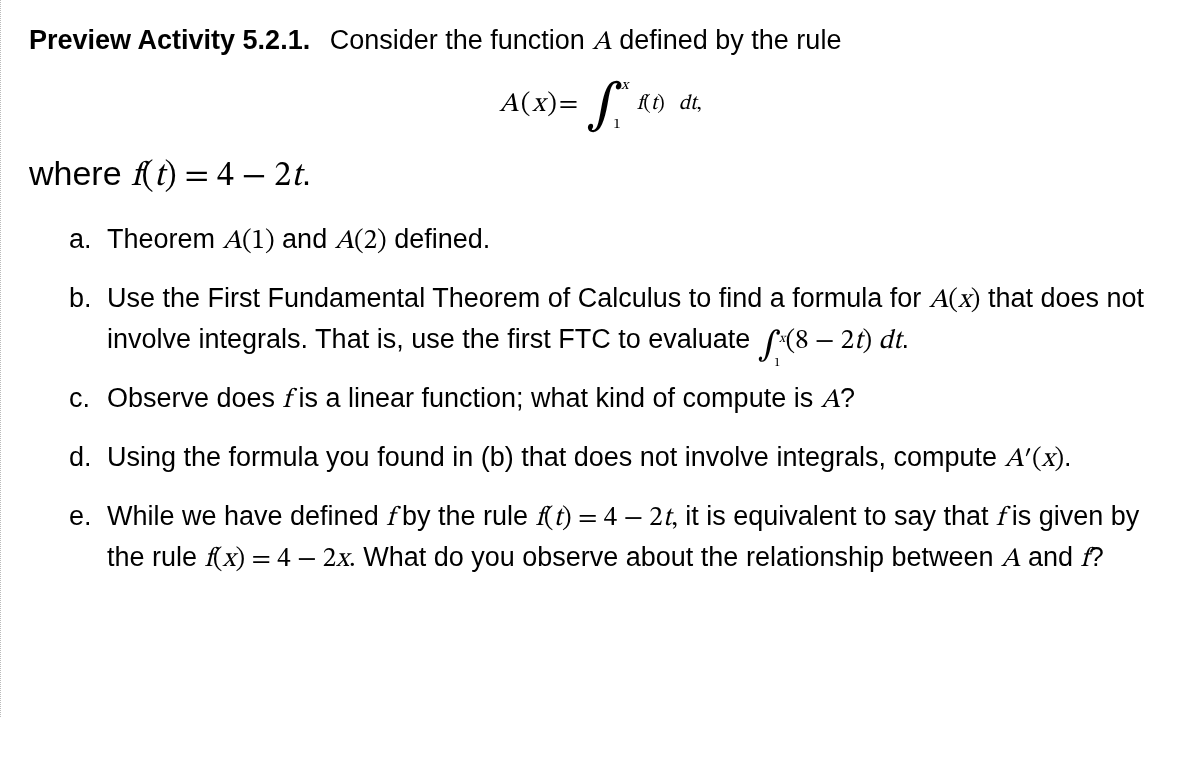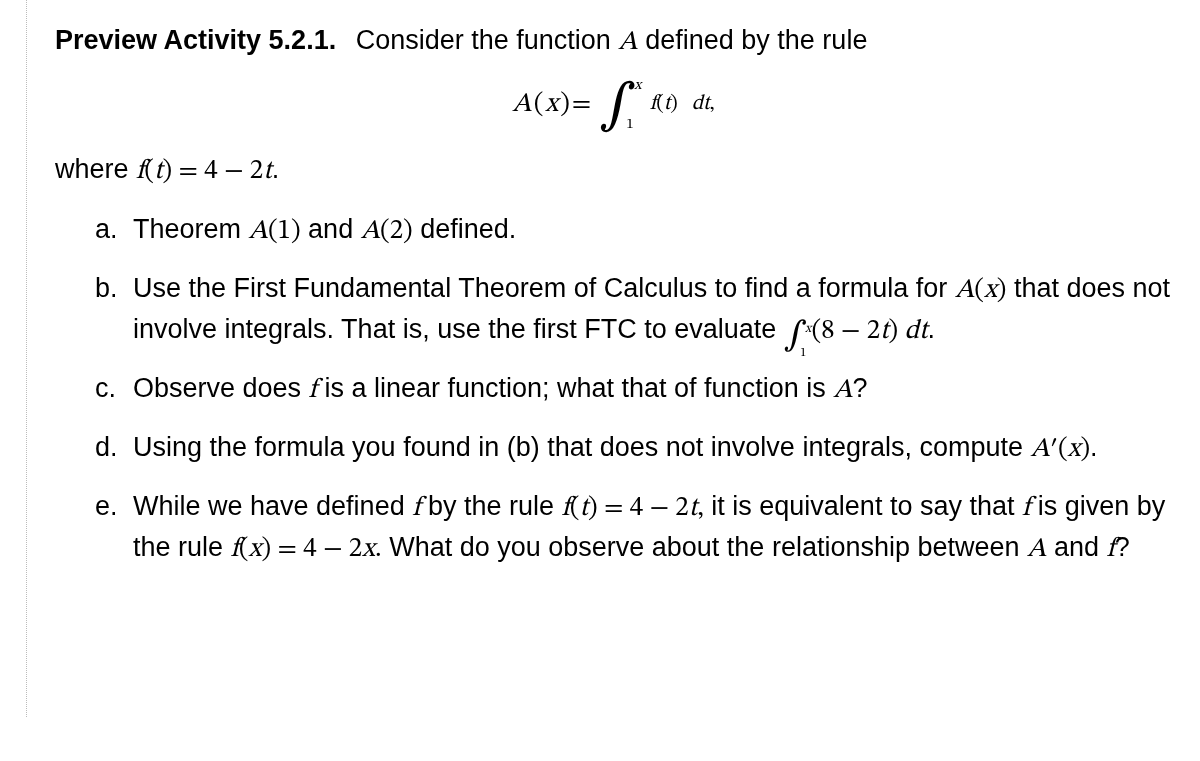--- a/index.html
+++ b/index.html
@@ -9,21 +9,20 @@
     height: 761px;
     background: #fff;
     font-family: "Helvetica Neue", Helvetica, Arial, "Open Sans", sans-serif;
     color: #000;
   }
   .page {
     padding: 22px 28px 20px 28px;
     border-left: 1px dotted #bbb;
     min-height: 717px;
     box-sizing: border-box;
-    margin-left: 26px;
   }
   .title-line {
     font-size: 27px;
     line-height: 1.35;
     margin-bottom: 18px;
   }
   .title-line .bold {
     font-weight: 700;
   }
   .title-line .regular {
@@ -80,21 +79,21 @@
   .int-lower {
     align-self: flex-start;
     transform: translate(-6px, 4px);
   }
   .integrand {
     font-family: "Cambria Math","STIX Two Math","Times New Roman", serif;
     font-size: 21px;
     margin-left: 6px;
   }
   .where-line {
-    font-size: 27px;
+    font-size: 34px;
     margin-bottom: 22px;
   }
   ol.items {
     list-style: none;
     margin: 0;
     padding: 0 0 0 40px;
   }
   ol.items > li {
     position: relative;
     font-size: 27px;
@@ -189,21 +188,21 @@
         <span class="small-int-sign">∫</span>
         <span class="small-int-limits">
           <span class="small-int-upper">x</span>
           <span class="small-int-lower">1</span>
         </span>
       </span><span class="math-up">(8 − 2</span><span class="math-it">t</span><span class="math-up">) </span><span class="math-it">d</span><span class="math-it">t</span><span>.</span>
     </li>
 
     <li>
       <span class="marker">c.</span>
-      <span>Observe does </span><span class="math-it">f</span><span> is a linear function; what that of function is </span><span class="math-it">A</span><span>?</span>
+      <span>Observe does </span><span class="math-it">f</span><span> is a linear function; what kind of compute is </span><span class="math-it">A</span><span>?</span>
     </li>
 
     <li>
       <span class="marker">d.</span>
       <span>Using the formula you found in (b) that does not involve integrals, compute </span><span class="math-it">A</span><span class="math-up">′</span><span class="math-up">(</span><span class="math-it">x</span><span class="math-up">)</span><span>.</span>
     </li>
 
     <li>
       <span class="marker">e.</span>
       <span>While we have defined </span><span class="math-it">f</span><span> by the rule </span><span class="math-it">f</span><span class="math-up">(</span><span class="math-it">t</span><span class="math-up">)</span><span class="math-up"> = 4 − 2</span><span class="math-it">t</span><span class="math-up">,</span><span> it is equivalent to say that </span><span class="math-it">f</span><span> is given by the rule </span><span class="math-it">f</span><span class="math-up">(</span><span class="math-it">x</span><span class="math-up">)</span><span class="math-up"> = 4 − 2</span><span class="math-it">x</span><span class="math-up">.</span><span> What do you observe about the relationship between </span><span class="math-it">A</span><span> and </span><span class="math-it">f</span><span>?</span>

